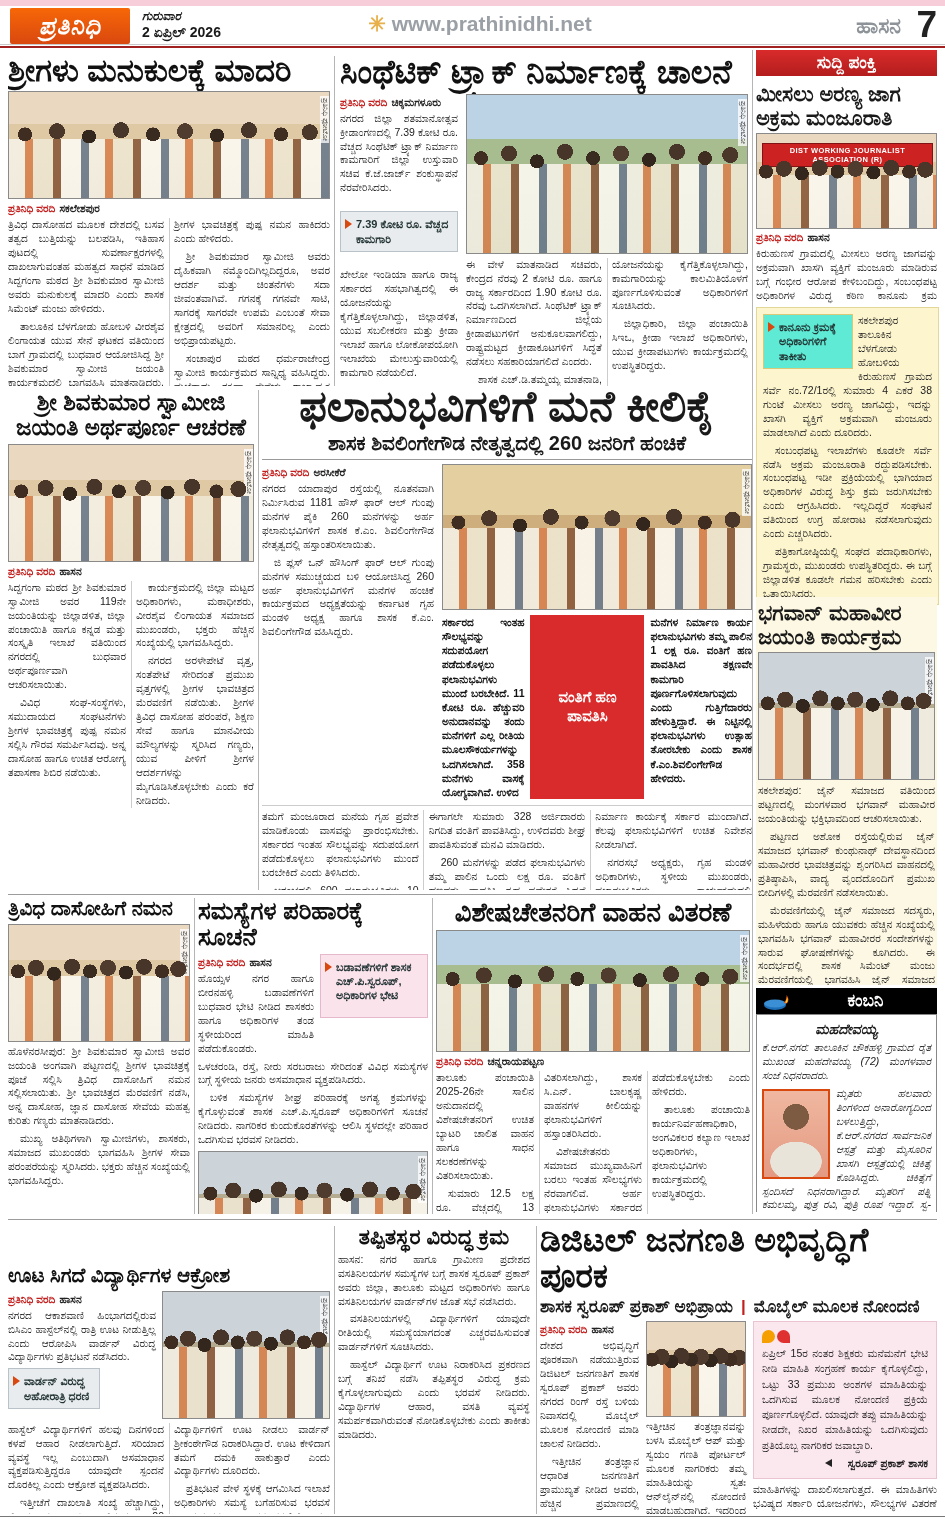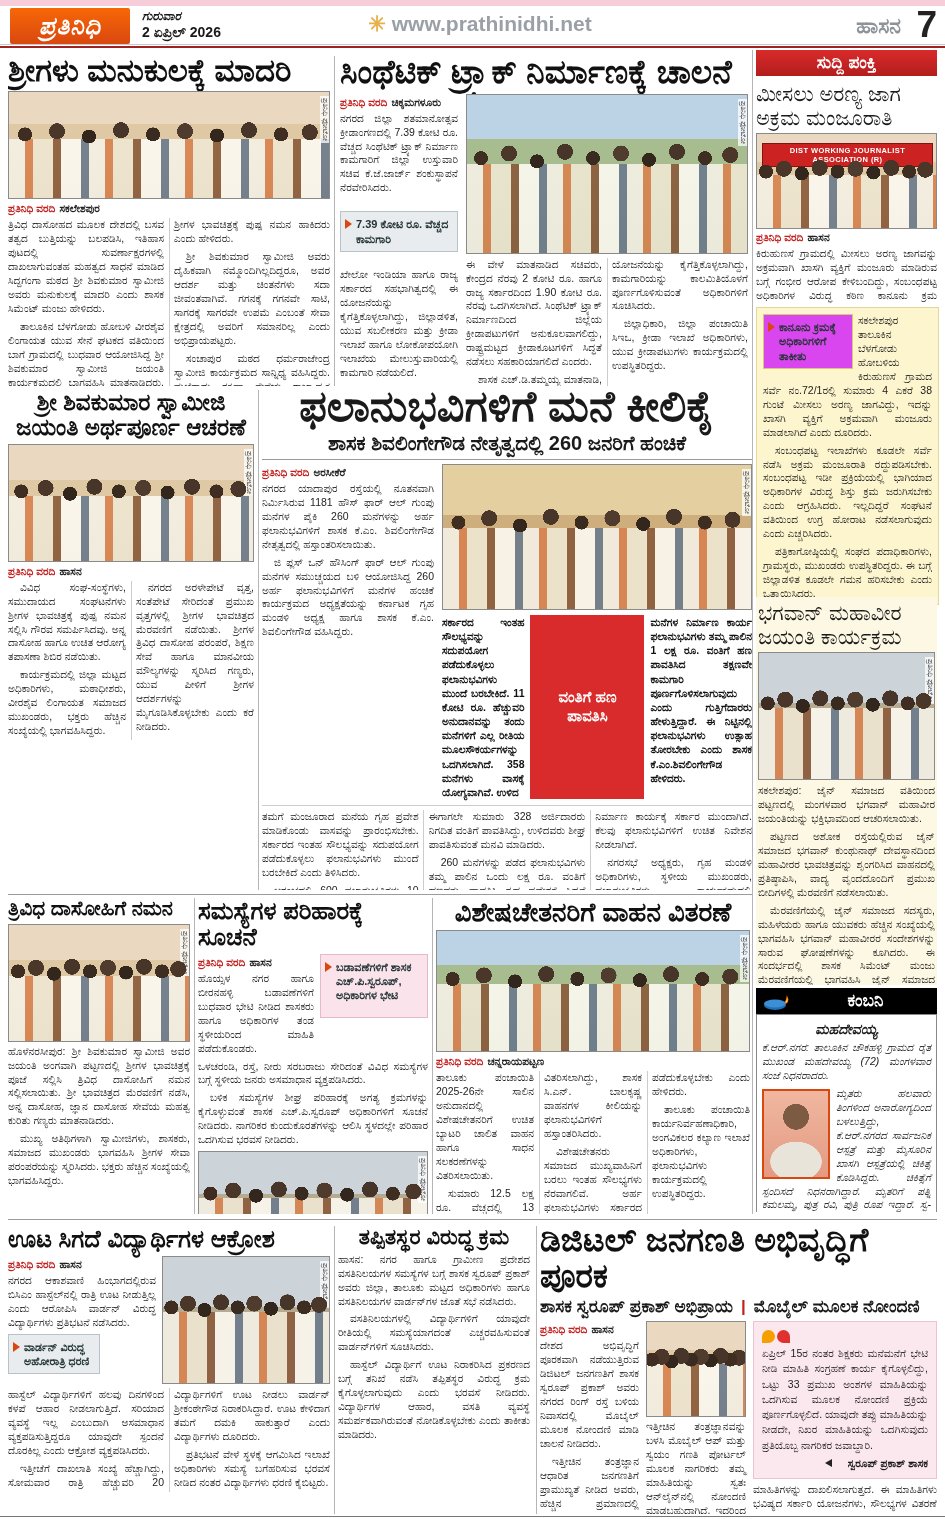--- a/index.html
+++ b/index.html
@@ -59,21 +59,21 @@
             font-size:11px;line-height:1.3;color:#233;display:flex;gap:4px;}
   .insetbox.pink{background:#fbe3ec;border-color:#e5b9cb;}
   .tri{width:0;height:0;border-left:7px solid #d9480f;border-top:5px solid transparent;
        border-bottom:5px solid transparent;margin-top:2px;flex:0 0 auto;}
   .rule-v{position:absolute;width:1px;background:#b5b5b5;}
   .rule-h{position:absolute;height:1px;background:#9c9c9c;}
   
   .newshdr{background:linear-gradient(180deg,#d92b2b,#b31d1d);color:#fff;font-weight:bold;
            font-size:17px;text-align:center;padding:3px 0;}
   .yellowbox{background:#fdf5cd;border:1px solid #e3d79a;padding:6px;}
-  .rc-hl{font-weight:normal;font-size:21px;line-height:1.12;margin:6px 0 4px 0;}
+  .rc-hl{font-weight:bold;font-size:21px;line-height:1.12;margin:6px 0 4px 0;}
   .kamb-hdr{background:#000;color:#fff;display:flex;align-items:center;gap:8px;padding:3px 6px;}
   .kamb-hdr .t{flex:1;text-align:center;font-weight:bold;font-size:17px;}
   .kamb-box{border:1px solid #888;padding:5px;background:#fff;font-style:italic;}
   .kamb-name{text-align:center;font-weight:bold;font-size:14px;margin:1px 0 3px 0;}
   .portrait{float:left;width:64px;height:86px;margin:2px 6px 2px 0;border:2px solid #d9480f;
     background:radial-gradient(circle 13px at 50% 30%,#7d5b43 98%,transparent),
       radial-gradient(ellipse 26px 20px at 50% 82%,#e8e4da 98%,transparent),
       linear-gradient(180deg,#f0b7a0,#e49a82);}
   
   .c-hl{font-size:43px;text-align:center;font-weight:bold;margin:0;line-height:1.02;}
@@ -164,21 +164,21 @@
     <div class="photo crowd ph-indoor" style="height:96px;">
       <div class="banner">DIST WORKING JOURNALIST ASSOCIATION (R)</div>
     </div>
     <div class="byline"><span class="bl">ಪ್ರತಿನಿಧಿ ವರದಿ</span><span class="pl">ಹಾಸನ</span></div>
     <div class="body">
         <p class="noind">ಕಿರುಹುಣಸೆ ಗ್ರಾಮದಲ್ಲಿ ಮೀಸಲು ಅರಣ್ಯ ಜಾಗವನ್ನು ಅಕ್ರಮವಾಗಿ ಖಾಸಗಿ ವ್ಯಕ್ತಿಗೆ ಮಂಜೂರು ಮಾಡಿರುವ ಬಗ್ಗೆ ಗಂಭೀರ ಆರೋಪ ಕೇಳಿಬಂದಿದ್ದು, ಸಂಬಂಧಪಟ್ಟ ಅಧಿಕಾರಿಗಳ ವಿರುದ್ಧ ಕಠಿಣ ಕಾನೂನು ಕ್ರಮ ಕೈಗೊಳ್ಳಬೇಕು. ಇಲ್ಲವಾದರೆ ಹೋರಾಟ ಮಾಡುವುದಾಗಿ ಜಿಲ್ಲಾ ಆದಿದ್ರಾವಿಡ ಹುಳು ಸಮಾಜ ಸೇವಾ ಸಂಘದ ಅಧ್ಯಕ್ಷ ಬಿ. ಶಂಕರ್ ಎಚ್ಚರಿಸಿದರು.</p>
       </div>
   </div>
 
   <div class="art yellowbox" style="left:756px;top:307px;width:169px;height:284px;">
-    <div class="insetbox" style="width:78px;float:left;margin:0 5px 3px 0;background:#d946ef;border-color:#d9c878;">
+    <div class="insetbox" style="width:78px;float:left;margin:0 5px 3px 0;background:#5eead4;border-color:#d9c878;">
       <span class="tri"></span>
       <span>ಕಾನೂನು ಕ್ರಮಕ್ಕೆ ಅಧಿಕಾರಿಗಳಿಗೆ ತಾಕೀತು</span>
     </div>
     <div class="body">
       <p class="noind">ಸಕಲೇಶಪುರ ತಾಲೂಕಿನ ಬೆಳಗೋಡು ಹೋಬಳಿಯ ಕಿರುಹುಣಸೆ ಗ್ರಾಮದ ಸರ್ವೆ ನಂ.72/1ರಲ್ಲಿ ಸುಮಾರು 4 ಎಕರೆ 38 ಗುಂಟೆ ಮೀಸಲು ಅರಣ್ಯ ಜಾಗವಿದ್ದು, ಇದನ್ನು ಖಾಸಗಿ ವ್ಯಕ್ತಿಗೆ ಅಕ್ರಮವಾಗಿ ಮಂಜೂರು ಮಾಡಲಾಗಿದೆ ಎಂದು ದೂರಿದರು.</p>
       <p>ಸಂಬಂಧಪಟ್ಟ ಇಲಾಖೆಗಳು ಕೂಡಲೇ ಸರ್ವೆ ನಡೆಸಿ ಅಕ್ರಮ ಮಂಜೂರಾತಿ ರದ್ದುಪಡಿಸಬೇಕು. ಸಂಬಂಧಪಟ್ಟ ಇಡೀ ಪ್ರಕ್ರಿಯೆಯಲ್ಲಿ ಭಾಗಿಯಾದ ಅಧಿಕಾರಿಗಳ ವಿರುದ್ಧ ಶಿಸ್ತು ಕ್ರಮ ಜರುಗಿಸಬೇಕು ಎಂದು ಆಗ್ರಹಿಸಿದರು. ಇಲ್ಲದಿದ್ದರೆ ಸಂಘಟನೆ ವತಿಯಿಂದ ಉಗ್ರ ಹೋರಾಟ ನಡೆಸಲಾಗುವುದು ಎಂದು ಎಚ್ಚರಿಸಿದರು.</p>
       <p>ಪತ್ರಿಕಾಗೋಷ್ಠಿಯಲ್ಲಿ ಸಂಘದ ಪದಾಧಿಕಾರಿಗಳು, ಗ್ರಾಮಸ್ಥರು, ಮುಖಂಡರು ಉಪಸ್ಥಿತರಿದ್ದರು. ಈ ಬಗ್ಗೆ ಜಿಲ್ಲಾಡಳಿತ ಕೂಡಲೇ ಗಮನ ಹರಿಸಬೇಕು ಎಂದು ಒತ್ತಾಯಿಸಿದರು.</p>
     </div>
   </div>
 
@@ -214,20 +214,21 @@
     </div>
   </div>
 
   <div class="art" style="left:8px;top:390px;width:246px;height:500px;">
     <h1 class="hl" style="font-size:23px;text-align:center;">ಶ್ರೀ ಶಿವಕುಮಾರ ಸ್ವಾಮೀಜಿ ಜಯಂತಿ ಅರ್ಥಪೂರ್ಣ ಆಚರಣೆ</h1>
     <div class="photo crowd ph-indoor" style="height:118px;margin:3px 0;">
       <span class="vcred">ಪ್ರತಿನಿಧಿ ಫೋಟೋ</span>
     </div>
     <div class="byline"><span class="bl">ಪ್ರತಿನಿಧಿ ವರದಿ</span><span class="pl">ಹಾಸನ</span></div>
     <div class="body cols2">
+      <p class="noind">ಸಿದ್ದಗಂಗಾ ಮಠದ ಶ್ರೀ ಶಿವಕುಮಾರ ಸ್ವಾಮೀಜಿ ಅವರ 119ನೇ ಜಯಂತಿಯನ್ನು ಜಿಲ್ಲಾಡಳಿತ, ಜಿಲ್ಲಾ ಪಂಚಾಯಿತಿ ಹಾಗೂ ಕನ್ನಡ ಮತ್ತು ಸಂಸ್ಕೃತಿ ಇಲಾಖೆ ವತಿಯಿಂದ ನಗರದಲ್ಲಿ ಬುಧವಾರ ಅರ್ಥಪೂರ್ಣವಾಗಿ ಆಚರಿಸಲಾಯಿತು.</p>
       <p>ವಿವಿಧ ಸಂಘ-ಸಂಸ್ಥೆಗಳು, ಸಮುದಾಯದ ಸಂಘಟನೆಗಳು ಶ್ರೀಗಳ ಭಾವಚಿತ್ರಕ್ಕೆ ಪುಷ್ಪ ನಮನ ಸಲ್ಲಿಸಿ ಗೌರವ ಸಮರ್ಪಿಸಿದವು. ಅನ್ನ ದಾಸೋಹ ಹಾಗೂ ಉಚಿತ ಆರೋಗ್ಯ ತಪಾಸಣಾ ಶಿಬಿರ ನಡೆಯಿತು.</p>
       <p>ಕಾರ್ಯಕ್ರಮದಲ್ಲಿ ಜಿಲ್ಲಾ ಮಟ್ಟದ ಅಧಿಕಾರಿಗಳು, ಮಠಾಧೀಶರು, ವೀರಶೈವ ಲಿಂಗಾಯತ ಸಮಾಜದ ಮುಖಂಡರು, ಭಕ್ತರು ಹೆಚ್ಚಿನ ಸಂಖ್ಯೆಯಲ್ಲಿ ಭಾಗವಹಿಸಿದ್ದರು.</p>
       <p>ನಗರದ ಅರಳೇಪೇಟೆ ವೃತ್ತ, ಸಂತೆಪೇಟೆ ಸೇರಿದಂತೆ ಪ್ರಮುಖ ವೃತ್ತಗಳಲ್ಲಿ ಶ್ರೀಗಳ ಭಾವಚಿತ್ರದ ಮೆರವಣಿಗೆ ನಡೆಯಿತು. ಶ್ರೀಗಳ ತ್ರಿವಿಧ ದಾಸೋಹ ಪರಂಪರೆ, ಶಿಕ್ಷಣ ಸೇವೆ ಹಾಗೂ ಮಾನವೀಯ ಮೌಲ್ಯಗಳನ್ನು ಸ್ಮರಿಸಿದ ಗಣ್ಯರು, ಯುವ ಪೀಳಿಗೆ ಶ್ರೀಗಳ ಆದರ್ಶಗಳನ್ನು ಮೈಗೂಡಿಸಿಕೊಳ್ಳಬೇಕು ಎಂದು ಕರೆ ನೀಡಿದರು.</p>
     </div>
   </div>
 
   <div class="art" style="left:262px;top:385px;width:490px;height:505px;">
     <h1 class="c-hl">ಫಲಾನುಭವಿಗಳಿಗೆ ಮನೆ ಕೀಲಿಕೈ</h1>
     <div class="c-sub">ಶಾಸಕ ಶಿವಲಿಂಗೇಗೌಡ ನೇತೃತ್ವದಲ್ಲಿ 260 ಜನರಿಗೆ ಹಂಚಿಕೆ</div>
     <div style="border-top:1px solid #999;margin:2px 0 4px 0;"></div>
@@ -300,21 +301,21 @@
     <div class="byline"><span class="bl">ಪ್ರತಿನಿಧಿ ವರದಿ</span><span class="pl">ಚನ್ನರಾಯಪಟ್ಟಣ</span></div>
     <div class="body cols3">
       <p class="noind">ತಾಲೂಕು ಪಂಚಾಯಿತಿ 2025-26ನೇ ಸಾಲಿನ ಅನುದಾನದಲ್ಲಿ ವಿಶೇಷಚೇತನರಿಗೆ ಉಚಿತ ಬ್ಯಾಟರಿ ಚಾಲಿತ ವಾಹನ ಹಾಗೂ ಸಾಧನ ಸಲಕರಣೆಗಳನ್ನು ವಿತರಿಸಲಾಯಿತು.</p>
       <p>ಸುಮಾರು 12.5 ಲಕ್ಷ ರೂ. ವೆಚ್ಚದಲ್ಲಿ 13 ವಾಹನಗಳನ್ನು ವಿತರಿಸಲಾಗಿದ್ದು, ಶಾಸಕ ಸಿ.ಎನ್. ಬಾಲಕೃಷ್ಣ ವಾಹನಗಳ ಕೀಲಿಯನ್ನು ಫಲಾನುಭವಿಗಳಿಗೆ ಹಸ್ತಾಂತರಿಸಿದರು.</p>
       <p>ವಿಶೇಷಚೇತನರು ಸಮಾಜದ ಮುಖ್ಯವಾಹಿನಿಗೆ ಬರಲು ಇಂತಹ ಸೌಲಭ್ಯಗಳು ನೆರವಾಗಲಿವೆ. ಅರ್ಹ ಫಲಾನುಭವಿಗಳು ಸರ್ಕಾರದ ಯೋಜನೆಗಳ ಸದುಪಯೋಗ ಪಡೆದುಕೊಳ್ಳಬೇಕು ಎಂದು ಹೇಳಿದರು.</p>
       <p>ತಾಲೂಕು ಪಂಚಾಯಿತಿ ಕಾರ್ಯನಿರ್ವಹಣಾಧಿಕಾರಿ, ಅಂಗವಿಕಲರ ಕಲ್ಯಾಣ ಇಲಾಖೆ ಅಧಿಕಾರಿಗಳು, ಫಲಾನುಭವಿಗಳು ಕಾರ್ಯಕ್ರಮದಲ್ಲಿ ಉಪಸ್ಥಿತರಿದ್ದರು.</p>
     </div>
   </div>
 
   <div class="art" style="left:8px;top:1226px;width:322px;height:288px;">
-    <h1 class="hl" style="font-size:24px;">ಊಟ ಸಿಗದೆ ವಿದ್ಯಾರ್ಥಿಗಳ ಆಕ್ರೋಶ</h1>
+    <h1 class="hl" style="font-size:20px;margin-top:39px;">ಊಟ ಸಿಗದೆ ವಿದ್ಯಾರ್ಥಿಗಳ ಆಕ್ರೋಶ</h1>
     <div style="display:flex;gap:6px;">
       <div style="flex:1;">
         <div class="byline"><span class="bl">ಪ್ರತಿನಿಧಿ ವರದಿ</span><span class="pl">ಹಾಸನ</span></div>
         <div class="body">
             <p class="noind">ನಗರದ ಆಕಾಶವಾಣಿ ಹಿಂಭಾಗದಲ್ಲಿರುವ ಬಿಸಿಎಂ ಹಾಸ್ಟೆಲ್‌ನಲ್ಲಿ ರಾತ್ರಿ ಊಟ ನೀಡುತ್ತಿಲ್ಲ ಎಂದು ಆರೋಪಿಸಿ ವಾರ್ಡನ್ ವಿರುದ್ಧ ವಿದ್ಯಾರ್ಥಿಗಳು ಪ್ರತಿಭಟನೆ ನಡೆಸಿದರು.</p>
           </div>
         <div class="insetbox" style="width:80px;margin:3px 0;">
           <span class="tri"></span>
           <span>ವಾರ್ಡನ್ ವಿರುದ್ಧ ಅಹೋರಾತ್ರಿ ಧರಣಿ</span>
         </div>

